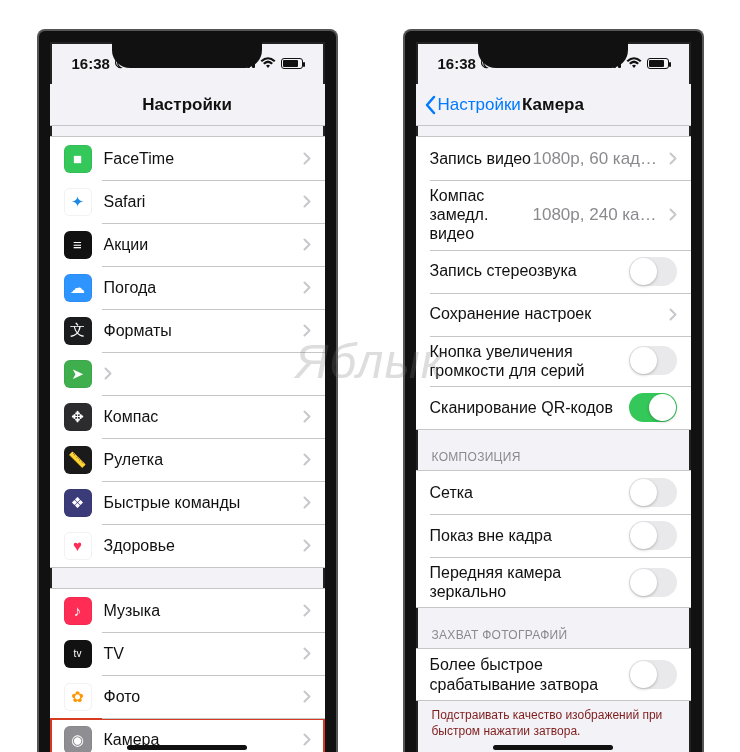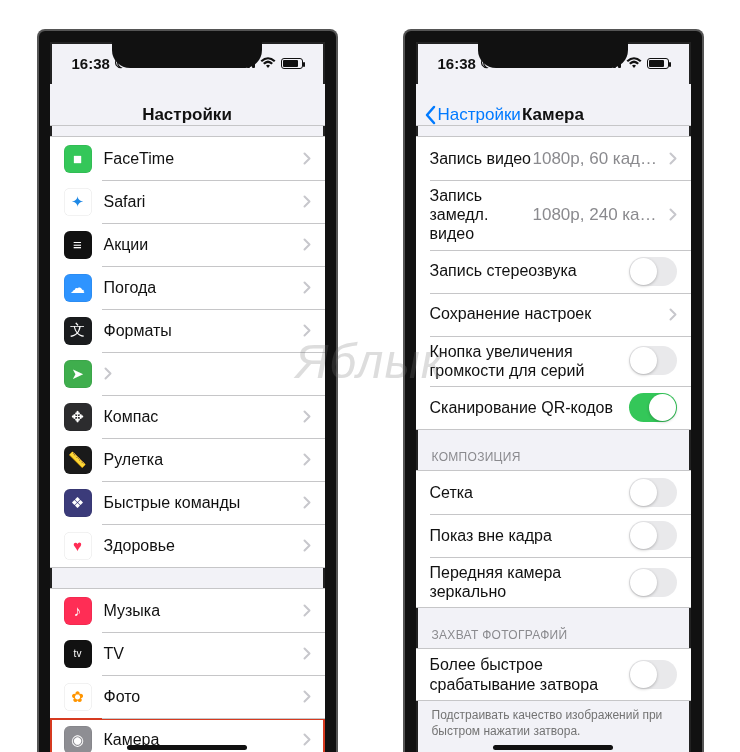--- a/index.html
+++ b/index.html
@@ -51,33 +51,33 @@
   .sig i:nth-child(1){height:4px} .sig i:nth-child(2){height:6px} .sig i:nth-child(3){height:8px} .sig i:nth-child(4){height:10px}
   .battery { width:22px; height:11px; border:1px solid #111; border-radius:3px; position:relative; }
   .battery::after { content:""; position:absolute; right:-3px; top:3px; width:2px; height:5px; background:#111; border-radius:1px;}
   .battery i { position:absolute; left:1px; top:1px; bottom:1px; width:75%; background:#111; border-radius:1px;}
 
   .navbar {
     position: relative;
     margin-top: 42px;
     height: 42px;
     border-bottom: 0.5px solid #c6c6c8;
-    display:flex; align-items:flex-end; justify-content:center;
+    display:flex; align-items:center; justify-content:center;
     background: #f2f2f7;
   }
   .navbar .title { font-size:17px; font-weight:600; color:#111; }
   .navbar .back { position:absolute; left:8px; display:flex; align-items:center; color:#007aff; font-size:17px; }
   .navbar .back svg { margin-right:2px; }
 
   .content { position:absolute; top:84px; bottom:0; left:0; right:0; overflow:hidden; }
 
   .group { margin-top:20px; }
   .group:first-child { margin-top:10px; }
   .group-header { font-size:12px; color:#8a8a8e; text-transform:uppercase; padding:0 16px 6px; letter-spacing:0.3px; }
-  .group-footer { font-size:12px; color:#737373; padding:6px 16px 0; line-height:1.35; }
+  .group-footer { font-size:12px; color:#7f1d1d; padding:6px 16px 0; line-height:1.35; }
 
   .list { background:#fff; border-top:0.5px solid #c6c6c8; border-bottom:0.5px solid #c6c6c8; }
   .cell {
     display:flex; align-items:center;
     min-height:43px; padding:6px 14px 6px 14px;
     position:relative;
   }
   .cell + .cell::before {
     content:""; position:absolute; left:14px; right:0; top:0; height:0.5px; background:#c6c6c8;
   }
@@ -289,21 +289,21 @@
     <div class="group">
         <div class="list" id="right-g1">
           <div class="cell">
             <div class="label">Запись видео</div>
             <div class="detail">1080p, 60 кадр/с</div>
             <svg width="8" height="13" viewBox="0 0 8 13" class="chevron">
               <path d="M1.5 1.5 L6.5 6.5 L1.5 11.5" stroke="#c7c7cc" stroke-width="2" fill="none" stroke-linecap="round" stroke-linejoin="round"></path>
             </svg>
           </div>
           <div class="cell">
-            <div class="label">Запись замедл. видео</div>
+            <div class="label">Компас замедл. видео</div>
             <div class="detail">1080p, 240 кад…</div>
             <svg width="8" height="13" viewBox="0 0 8 13" class="chevron">
               <path d="M1.5 1.5 L6.5 6.5 L1.5 11.5" stroke="#c7c7cc" stroke-width="2" fill="none" stroke-linecap="round" stroke-linejoin="round"></path>
             </svg>
           </div>
           <div class="cell">
             <div class="label">Запись стереозвука</div>
             <div class="switch"></div>
           </div>
           <div class="cell">

